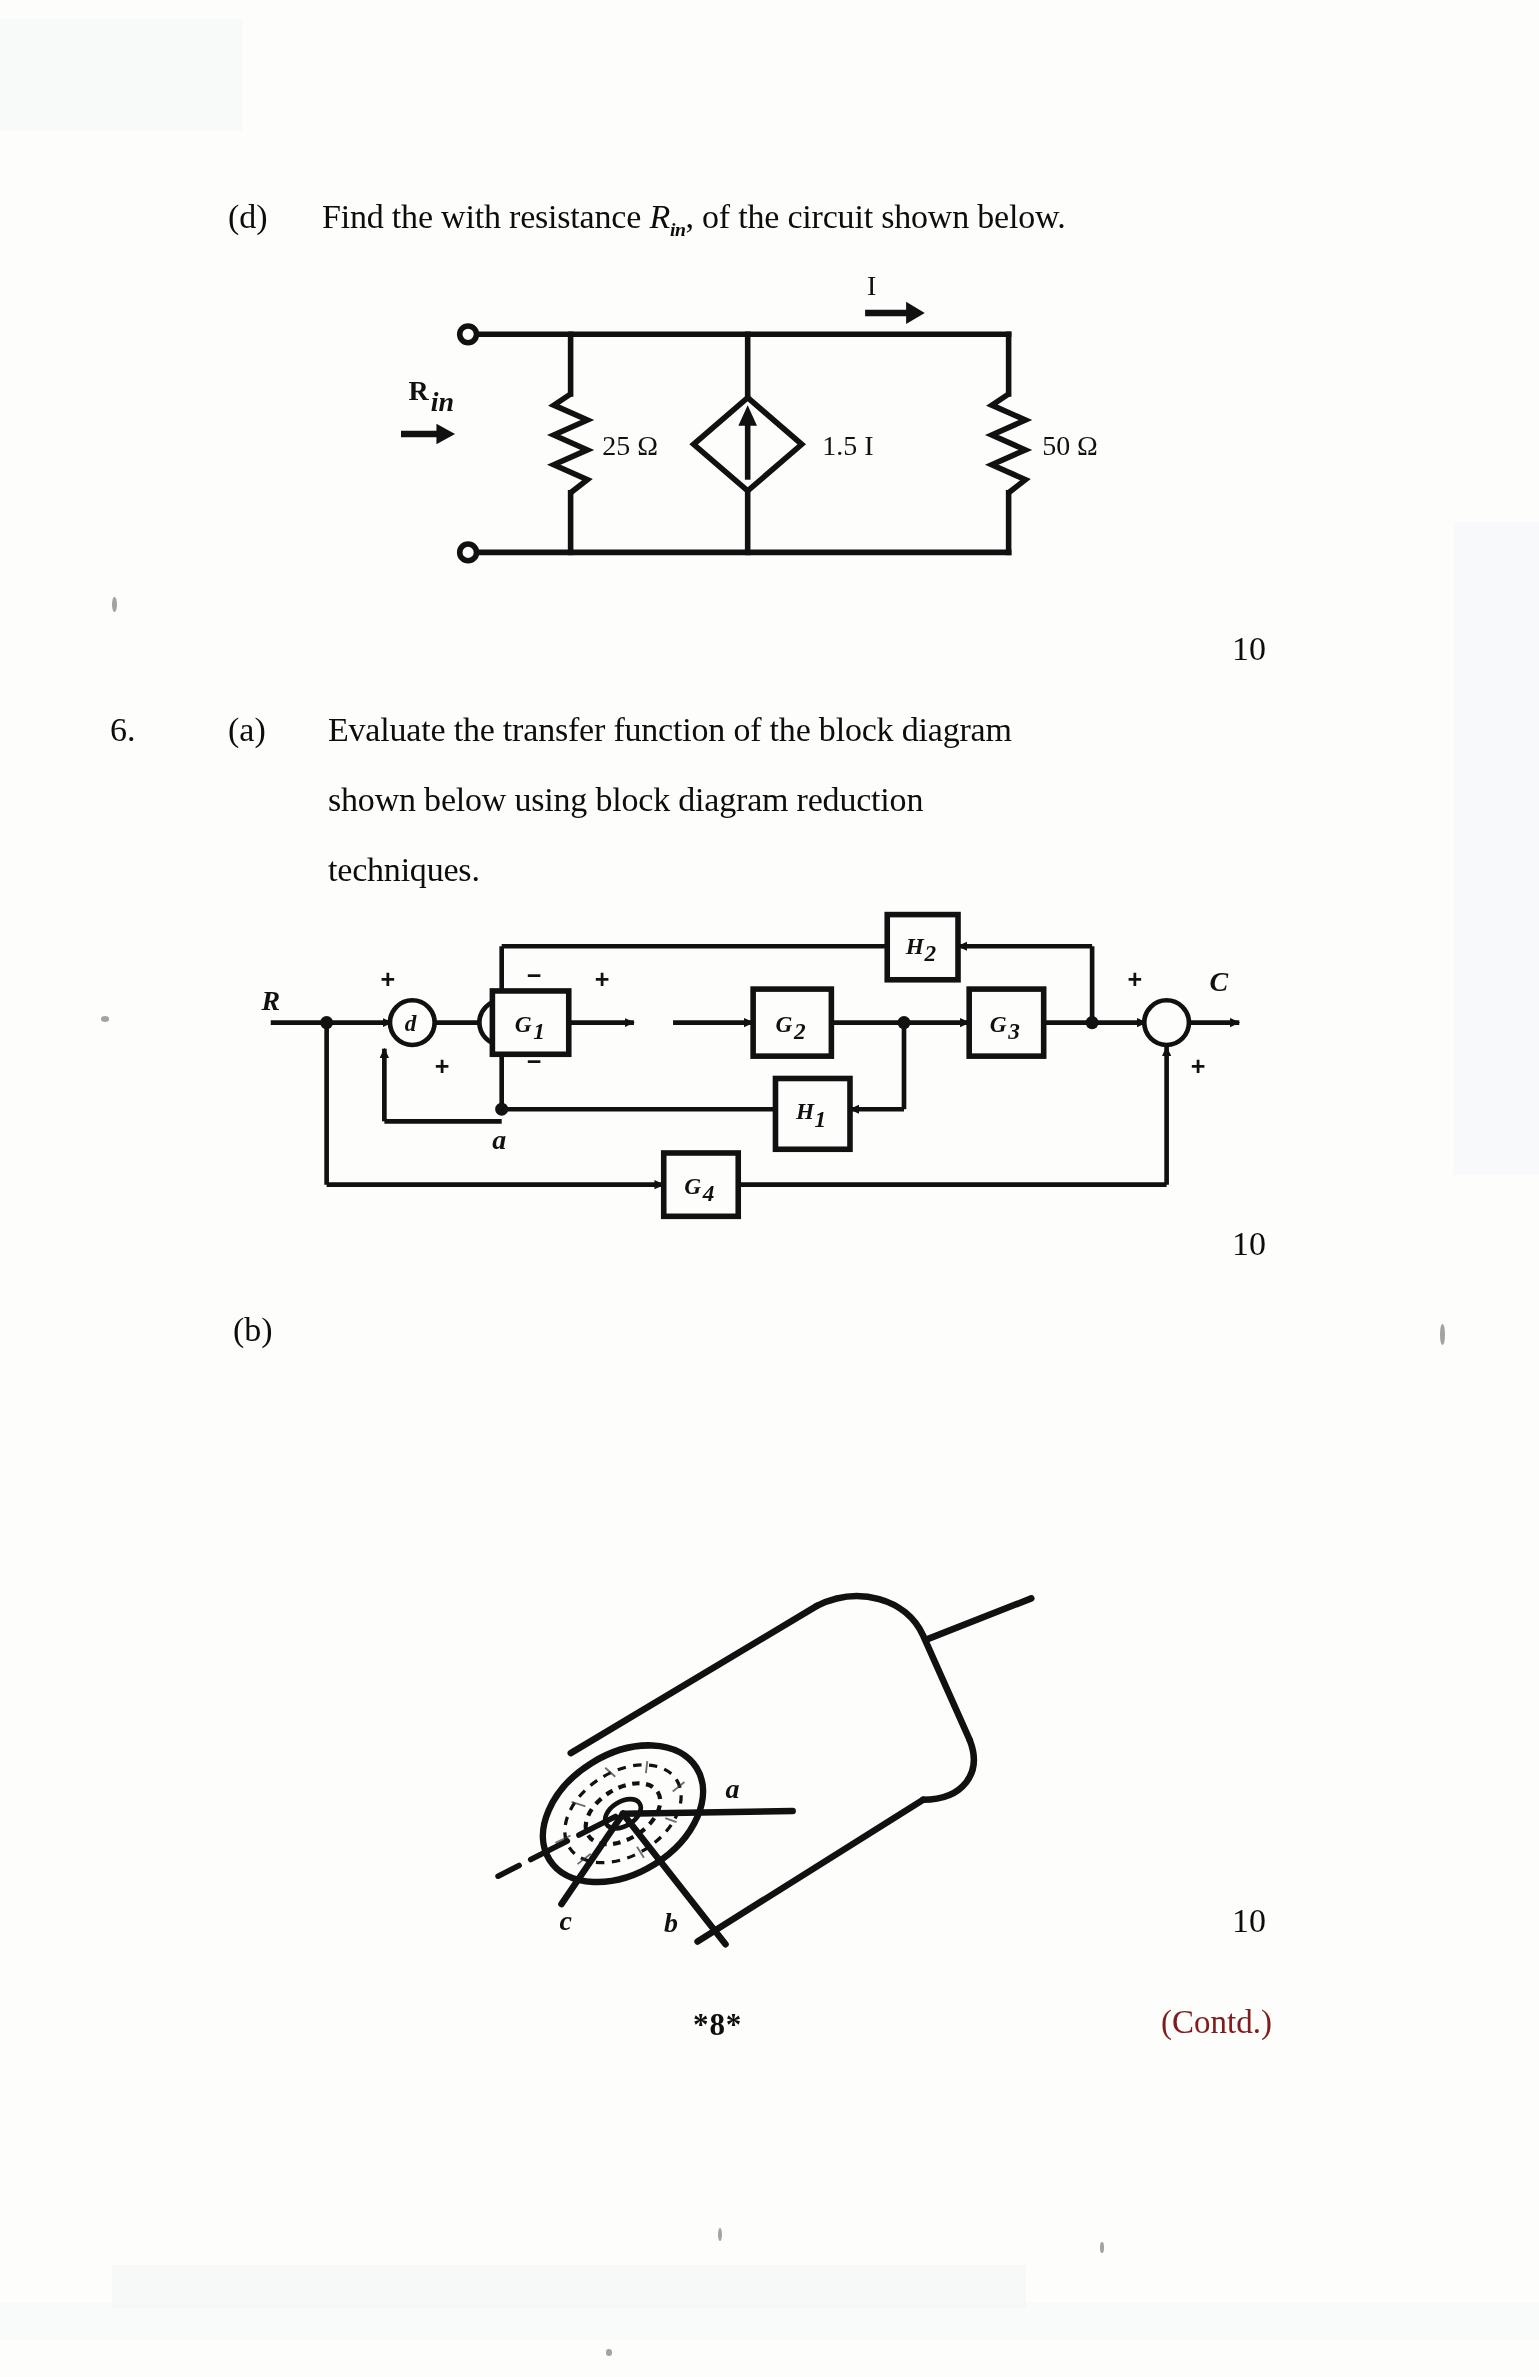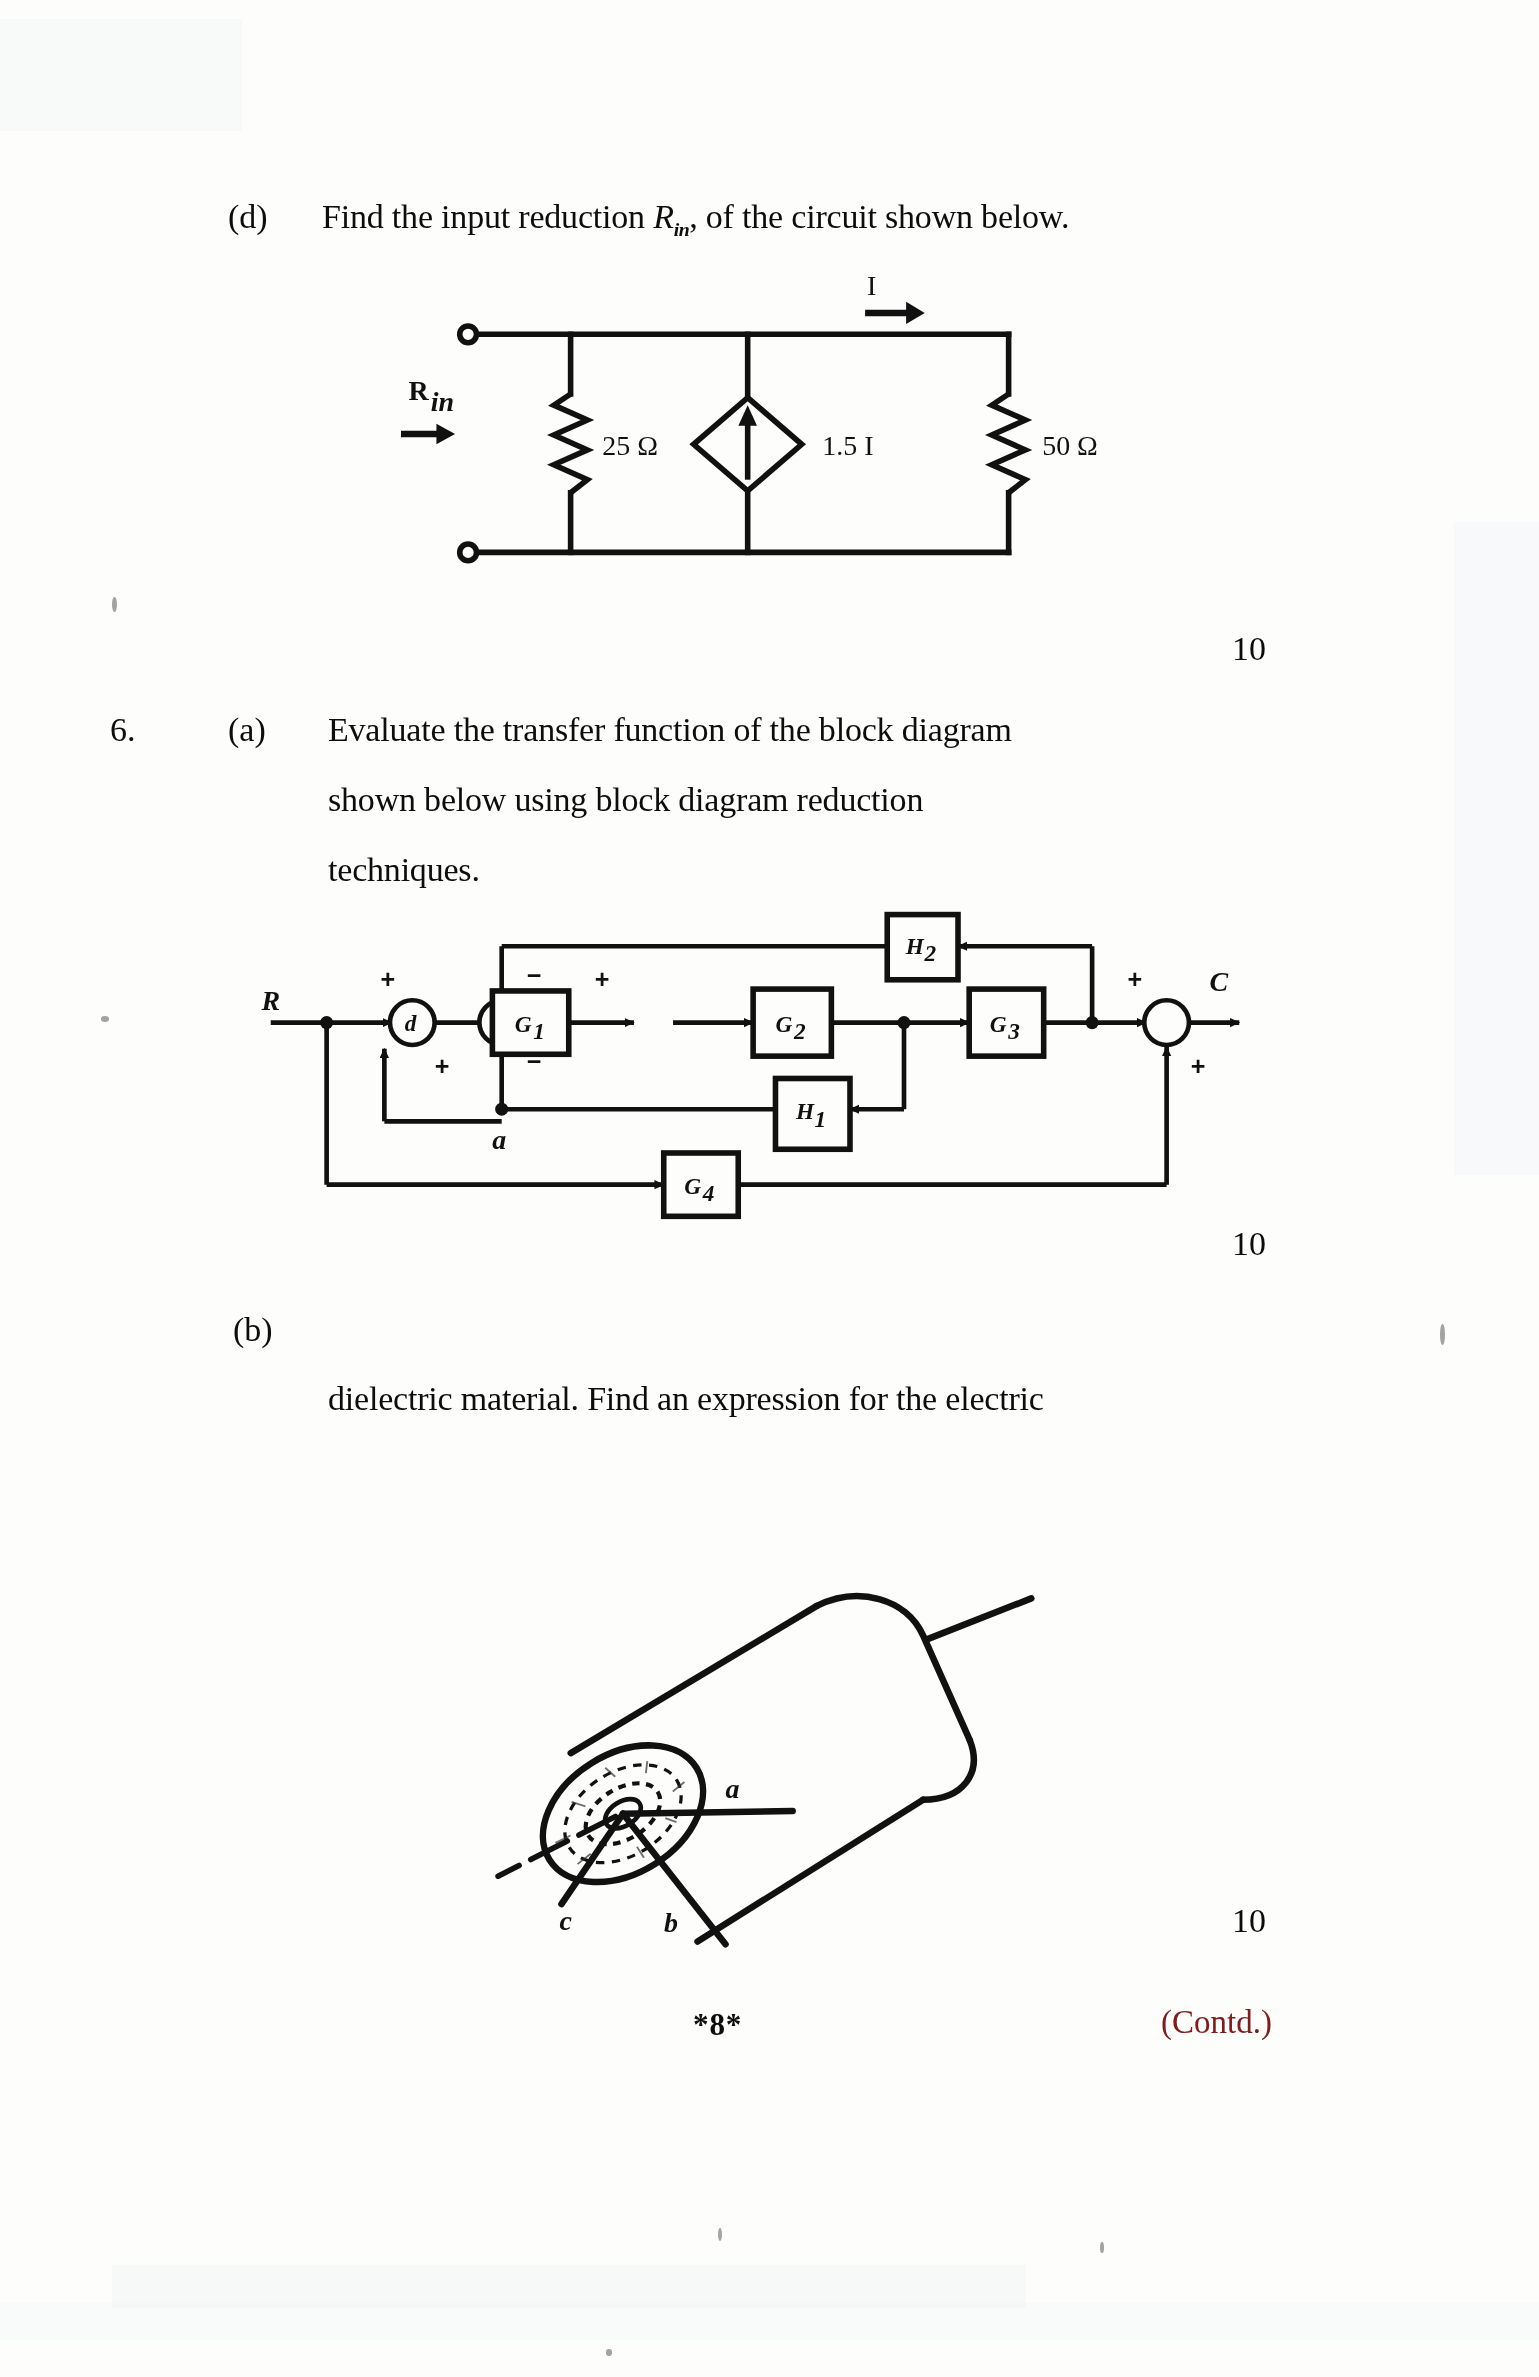--- a/index.html
+++ b/index.html
@@ -126,21 +126,21 @@
   <div class="speck" style="left:112px;top:597px;width:4.7px;height:15px;"></div>
   <div class="speck" style="left:101px;top:1016px;width:8.4px;height:5.6px;"></div>
   <div class="speck" style="left:1440px;top:1324px;width:4.7px;height:20.5px;"></div>
   <div class="speck" style="left:1100px;top:2242px;width:3.7px;height:11.2px;"></div>
   <div class="speck" style="left:718px;top:2228px;width:3.7px;height:13px;"></div>
   <div class="speck" style="left:606px;top:2349px;width:5.6px;height:6.5px;"></div>
 
   <div class="txt qlabel" style="left:228px; top:200px;">(d)</div>
 
   <div class="txt qtext" style="left:322px; top:200px;">
-    <span>Find the input reduction </span><span class="italic-var">R</span><span class="sub">in</span><span>, of the circuit shown below.</span>
+    <span>Find the with resistance </span><span class="italic-var">R</span><span class="sub">in</span><span>, of the circuit shown below.</span>
   </div>
 
   <div class="figure" style="left:401px; top:308px;">
     <svg width="671" height="308" viewBox="0 0 720 330">
       <g stroke="#111" stroke-width="6" fill="none" stroke-linecap="square">
 
         <line x1="72" y1="28" x2="652" y2="28"></line>
 
         <line x1="72" y1="262" x2="652" y2="262"></line>
 
@@ -294,21 +294,20 @@
 
       <text class="fig-label-b" x="0" y="108" font-size="27">R</text>
       <text class="fig-label-b" x="1018" y="88" font-size="27">C</text>
       <text class="fig-label-b" x="248" y="258" font-size="24">a</text>
     </svg>
   </div>
 
   <div class="txt marks" style="left:1232px; top:1227px;">10</div>
 
   <div class="txt qlabel" style="left:233px; top:1313px;">(b)</div>
-  <div class="txt qtext" style="left:328px; top:1382px;">dielectric material. Find an expression for the electric</div>
 
   <div class="figure" style="left:485px; top:1520px;">
     <svg width="578" height="429" viewBox="0 0 620 460">
 
       <g stroke="#111" stroke-width="7" fill="none" stroke-linecap="round">
 
         <path d="M 92,250 L 356,92"></path>
 
         <path d="M 356,92 C 400,70 452,84 470,124 L 520,236"></path>
         <path d="M 520,236 C 534,272 512,300 470,300"></path>

